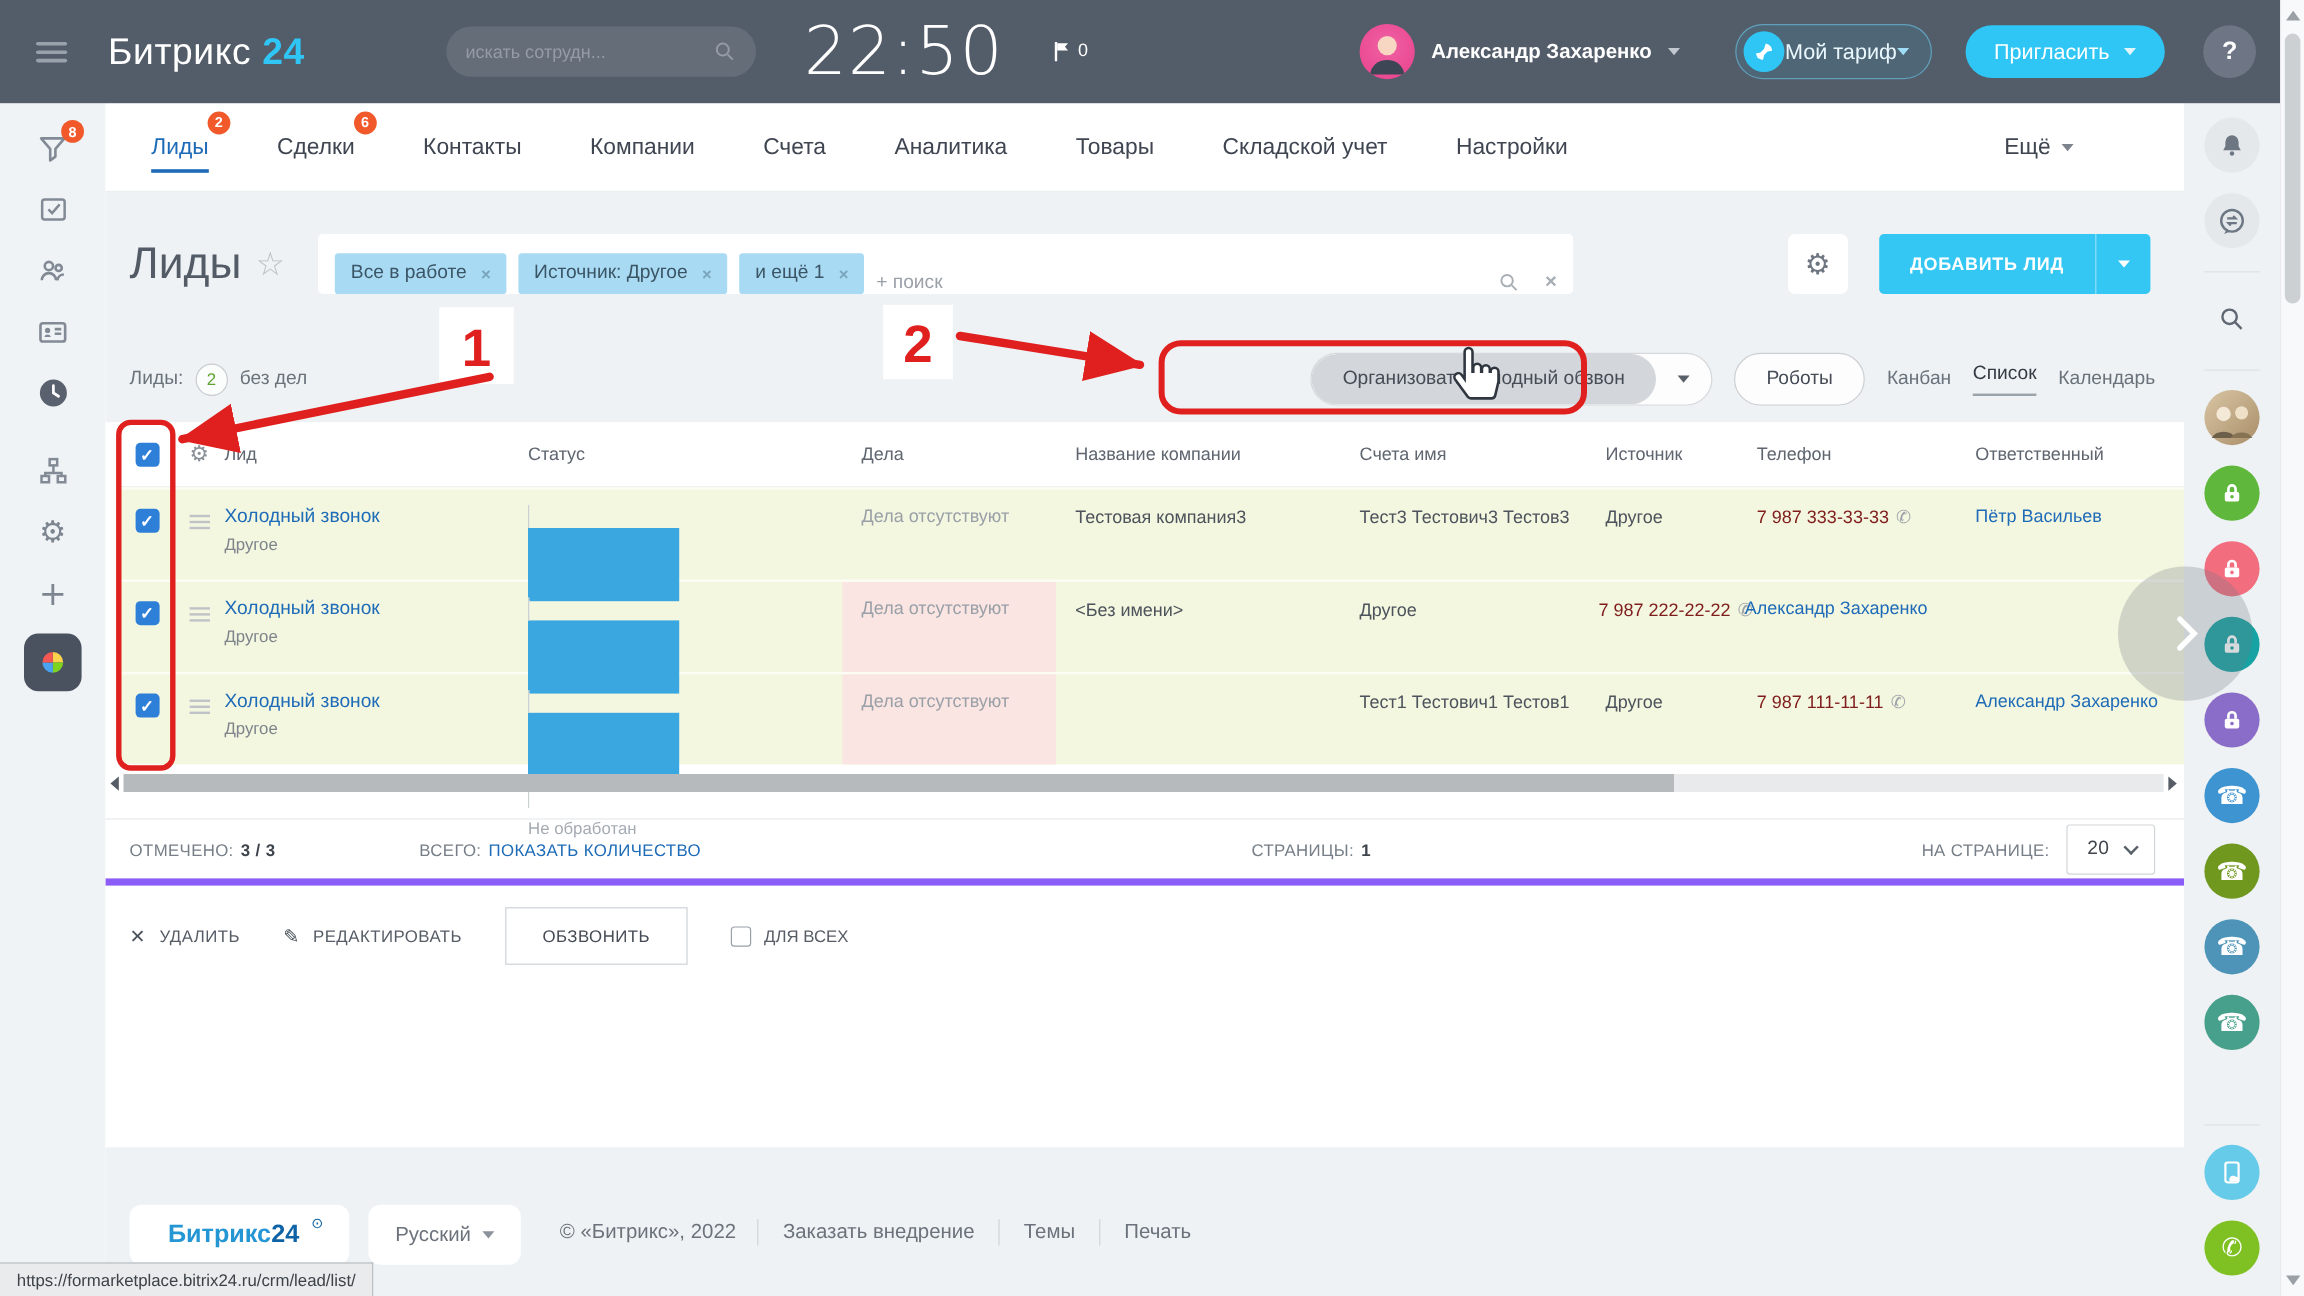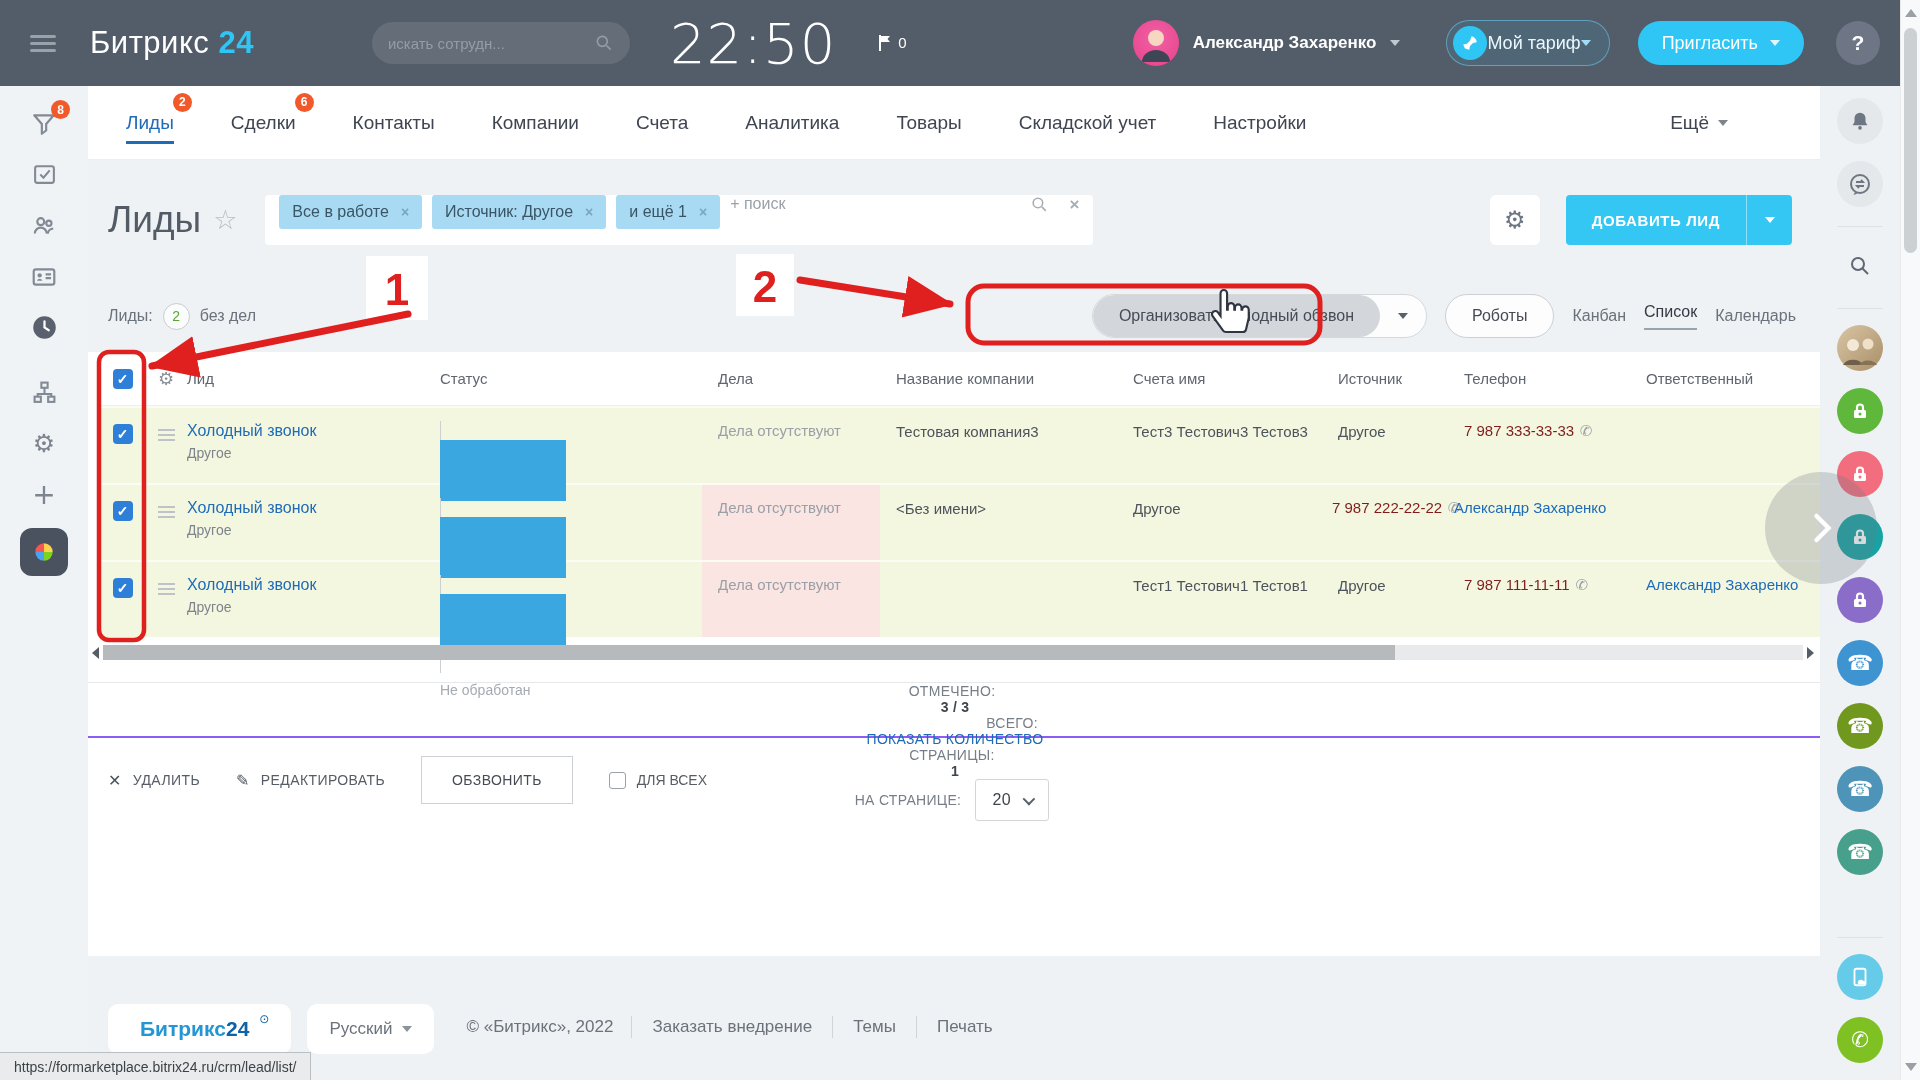--- a/index.html
+++ b/index.html
@@ -46,21 +46,21 @@
   .tab { margin-right:57px; font-size:19px; color:#3f4651; position:relative; padding:4px 0; cursor:pointer; white-space:nowrap; }
   .tab.active { color:#1e6bb8; }
   .tab.active::after { content:""; position:absolute; left:0; right:0; bottom:-6px; height:3px; background:#1e6bb8; }
   .tab-badge { position:absolute; top:-15px; right:-18px; min-width:19px; height:19px; border-radius:10px; background:#f1582a; color:#fff; font-size:12px; font-weight:bold; display:grid; place-items:center; padding:0 4px; }
   .tab-more { margin-left:auto; margin-right:72px; color:#3f4651; font-size:19px; display:flex; align-items:center; gap:9px; cursor:pointer; }
 
   .gray-pane { background:#eef2f4; }
   .filter-row { height:120px; display:flex; align-items:center; padding:0 24px 0 20px; }
   .page-title { font-size:37px; color:#525b66; margin-right:12px; }
   .fav-star { color:#b9bec5; font-size:27px; margin-right:28px; cursor:pointer; }
-  .filterbox { width:828px; height:50px; background:#fff; border-radius:4px; display:flex; align-items:flex-start; padding:0 14px; gap:10px; }
+  .filterbox { width:1046px; height:50px; background:#fff; border-radius:4px; display:flex; align-items:flex-end; padding:0 14px; gap:10px; }
   .chip { background:#a9daf3; border-radius:3px; height:34px; display:flex; align-items:center; gap:12px; padding:0 13px; font-size:16px; color:#3a5565; cursor:pointer; }
   .chip-x { color:#79a6bd; font-size:14px; font-weight:bold; cursor:pointer; }
   .filterbox input { flex:1; border:none; outline:none; font-size:16px; color:#5a626b; font-family:Liberation Sans, sans-serif; min-width:60px; }
   .filterbox input::placeholder { color:#9aa1a9; }
   .fb-x { color:#a7adb4; font-size:17px; font-weight:bold; cursor:pointer; margin-left:10px; }
   .gear-btn { margin-left:auto; width:50px; height:50px; background:#fff; border-radius:6px; display:grid; place-items:center; cursor:pointer; }
   .gear-btn .glyph { font-size:24px; color:#6e7681; }
   .add-btn { margin-left:26px; margin-right:4px; height:50px; background:#34c7f4; border-radius:4px; color:#fff; display:flex; align-items:center; font-size:15px; font-weight:bold; letter-spacing:.6px; cursor:pointer; }
   .add-main { padding:0 26px; }
   .add-caret { width:46px; height:100%; border-left:1px solid rgba(255,255,255,.45); display:grid; place-items:center; }
@@ -108,21 +108,21 @@
 
   .slider-chev { position:absolute; left:1677px; top:120px; width:112px; height:112px; border-radius:50%; background:rgba(112,122,132,.28); display:grid; place-items:center; z-index:4; cursor:pointer; }
 
   .hscroll { margin-top:8px; height:15px; display:flex; align-items:center; padding:0 2px 0 0; }
   .hs-arrow { width:0; height:0; border-top:6px solid transparent; border-bottom:6px solid transparent; margin:0 4px; cursor:pointer; }
   .hs-arrow.left { border-right:7px solid #565d66; }
   .hs-arrow.right { border-left:7px solid #565d66; }
   .hs-track { flex:1; height:15px; background:#e8eaec; position:relative; }
   .hs-thumb { position:absolute; left:0; top:0; bottom:0; width:76%; background:#b6babd; cursor:pointer; }
 
-  .pager { margin-top:22px; height:56px; border-top:1px solid #e6e9eb; border-bottom:2px solid #8b5cf6; display:flex; align-items:center; padding:0 24px 0 20px; font-size:14px; color:#767e87; letter-spacing:.3px;flex-direction:column; }
+  .pager { margin-top:22px; height:56px; border-top:1px solid #e6e9eb; border-bottom:6px solid #8b5cf6; display:flex; align-items:center; padding:0 24px 0 20px; font-size:14px; color:#767e87; letter-spacing:.3px; }
   .pager .val { color:#3f454d; font-weight:bold; margin-left:6px; }
   .pager-total { margin-left:120px; }
   .blue-link { color:#1e6bb8; cursor:pointer; margin-left:6px; }
   .pager-spacer { flex:1; }
   .per-page { display:flex; align-items:center; gap:14px; }
   .pp-box { width:74px; height:42px; border:1px solid #d2d6d9; border-radius:3px; background:#fff; display:flex; align-items:center; justify-content:center; gap:12px; color:#3f454d; font-size:16px; cursor:pointer; }
   .chev { width:9px; height:9px; border-right:2px solid #596069; border-bottom:2px solid #596069; transform:rotate(45deg) translateY(-2px); }
 
   .actions-row { margin-top:18px; display:flex; align-items:center; padding-left:20px; gap:36px; }
   .act-link { display:flex; align-items:center; gap:11px; color:#565d66; font-size:14px; letter-spacing:.4px; cursor:pointer; }
@@ -381,20 +381,23 @@
                 <i></i>
               </span>
             </div>
           <div class="cell"><span class="lead-link">Холодный звонок</span><div class="lead-sub">Другое</div></div>
           <div class="cell"><span class="progress"><i style="width: 48%;"></i></span><div class="status-sub">Не обработан</div></div>
           <div class="cell deals-cell"><span class="deals-text">Дела отсутствуют</span></div>
           <div class="cell pad16 cell-text">Тестовая компания3</div>
           <div class="cell pad16 cell-text">Тест3 Тестович3 Тестов3</div>
           <div class="cell pad16 cell-text">Другое</div>
           <div class="cell pad10"><span class="phone-link">7 987 333-33-33</span><span class="phone-glyph">✆</span></div>
+          <div class="cell">
+              <span class="resp-link">Пётр Васильев</span>
+            </div>
         </div>
 
         <div class="grid-cols trow">
           <div class="cb-cell">
               <span class="checkbox">✓</span>
             </div>
           <div class="icon-cell row-burger">
               <span>
                 <i></i>
                 <i></i>

